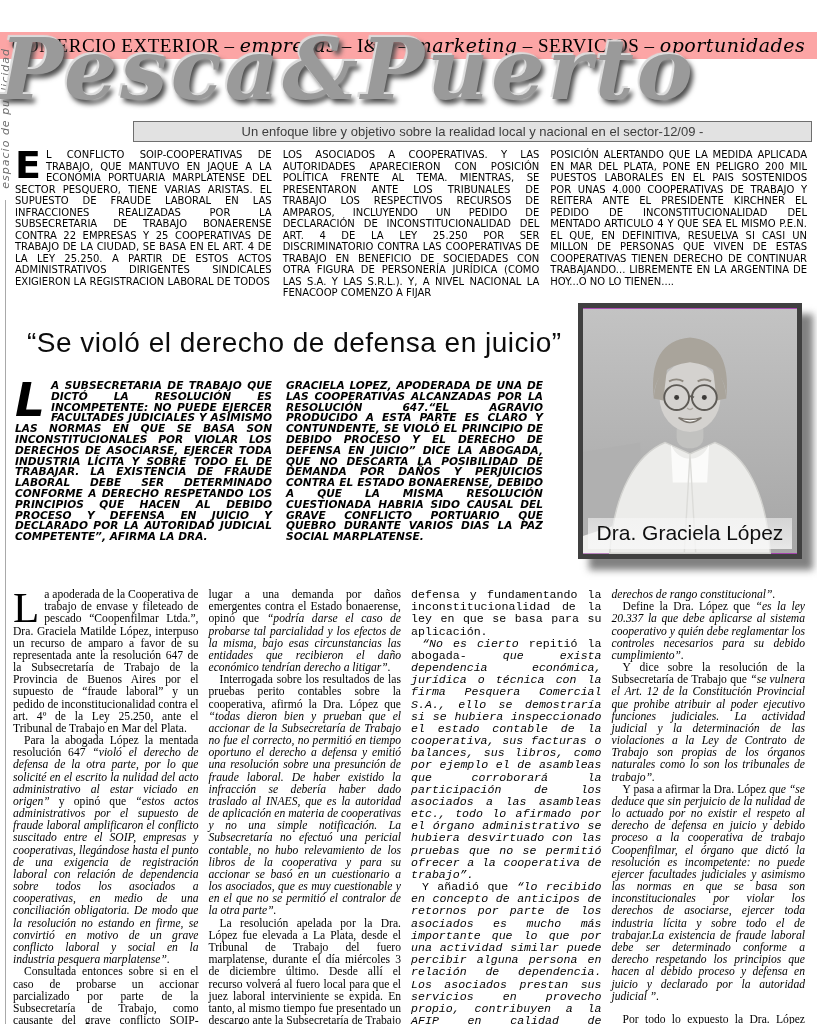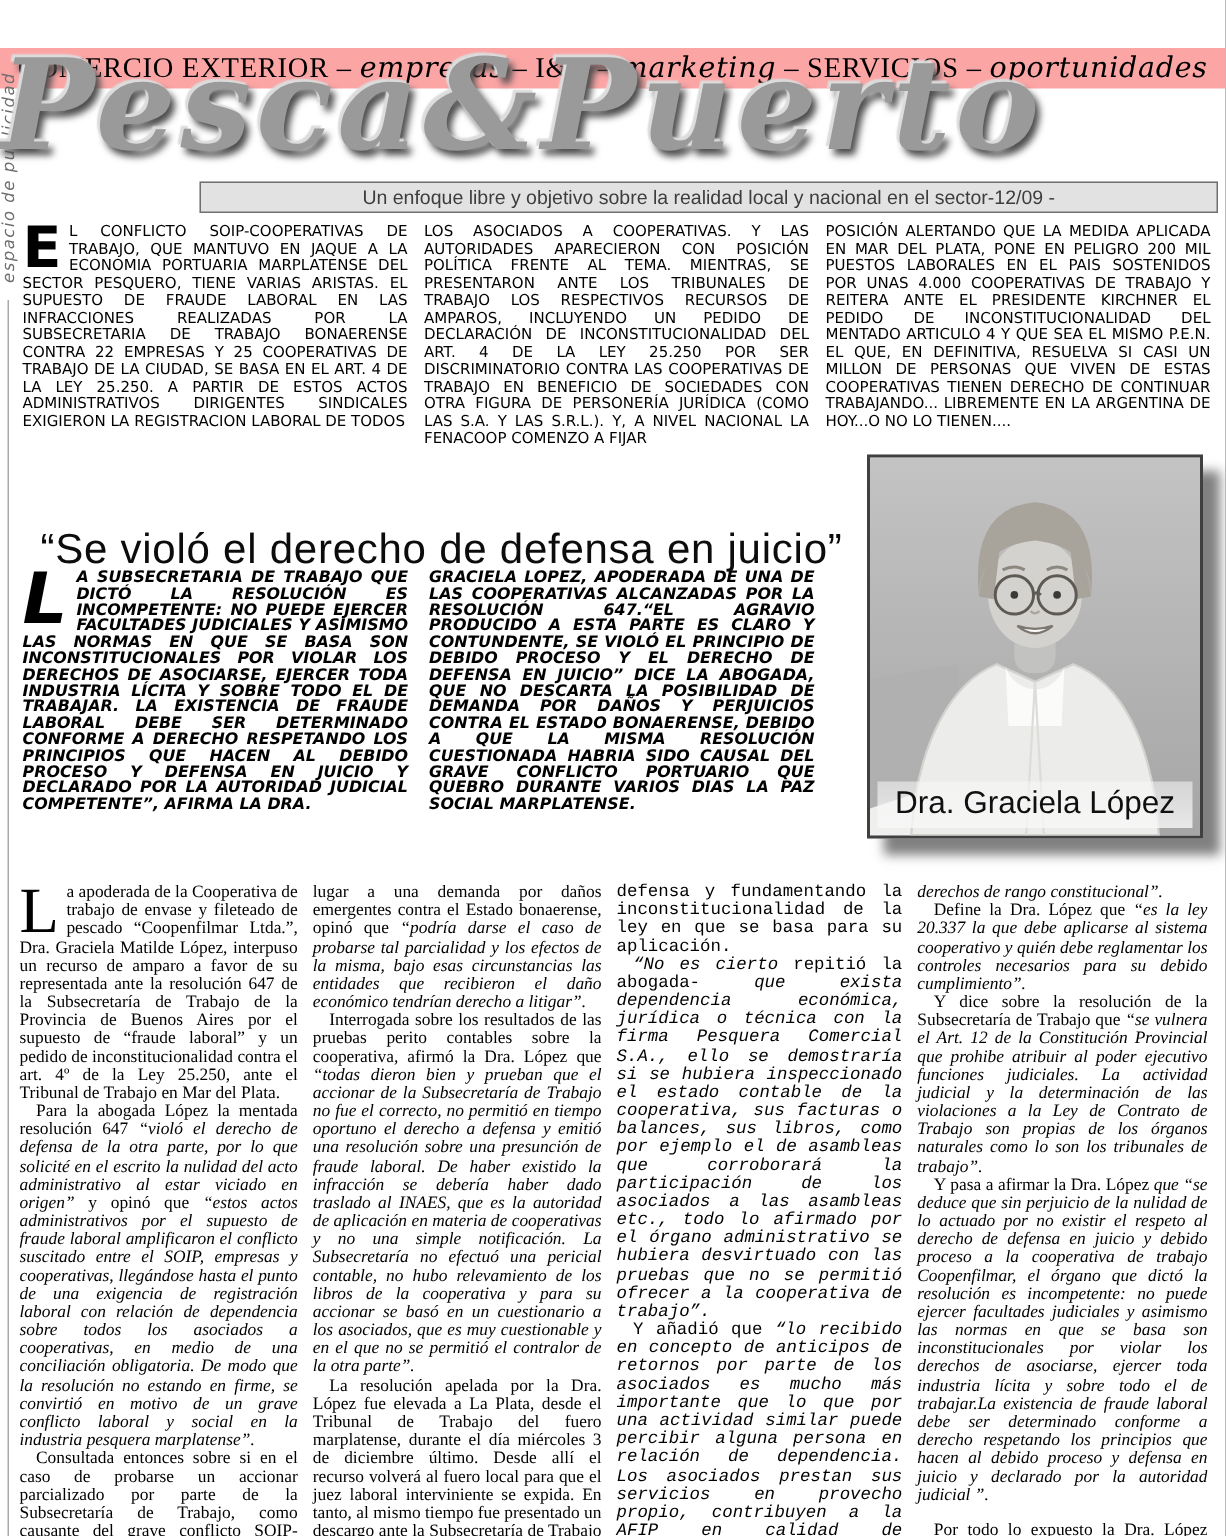--- a/index.html
+++ b/index.html
@@ -37,33 +37,33 @@
   .lead-col { width:257px; font-family:"DejaVu Sans", sans-serif; font-size:10px;
             line-height:1.15; text-align:justify; }
   .lead-col .dc { float:left; font-weight:bold; font-size:38px; line-height:.78;
             padding:2px 5px 0 0; }
   .dc:empty { display:none; }
 
   
   .headline { position:absolute; left:5px; top:304px; z-index:5; white-space:nowrap;
             font-family:"Liberation Sans", sans-serif; font-weight:bold; font-size:37px;
             letter-spacing:-1px; color:#8b8b8b; -webkit-text-stroke:1.2px #8b8b8b; }
-  .subhead  { position:absolute; left:27px; top:350px; z-index:5; white-space:nowrap;
+  .subhead  { position:absolute; left:27px; top:327px; z-index:5; white-space:nowrap;
             font-family:"Liberation Sans", sans-serif; font-size:28px; color:#0c0c0c;
             letter-spacing:.5px; }
 
   
   .intro-row { position:absolute; left:15px; top:380px; width:528px; display:flex; gap:14px; }
   .intro-col { width:257px; font-family:"DejaVu Sans", sans-serif; font-weight:bold;
             font-style:italic; font-size:10.6px; line-height:1.02; text-align:justify; }
   .intro-col .dc { float:left; font-size:47px; line-height:.72; padding:3px 6px 0 0; }
 
   
   .photo { position:absolute; left:578px; top:303px; width:224px; height:256px; z-index:2;
-            background:#e5e5e5; border:2px solid #404040; box-sizing:border-box;
+            background:#a21caf; border:5px solid #404040; box-sizing:border-box;
             box-shadow:11px 11px 7px rgba(45,45,45,.6); }
   .photo svg { display:block; width:100%; height:100%; }
   .photo .caption { position:absolute; left:5px; right:5px; bottom:5px; z-index:3;
             background:linear-gradient(rgba(248,248,248,.55), rgba(248,248,248,.8));
             font-family:"Liberation Sans", sans-serif; font-size:21px; color:#101010;
             text-align:center; padding:3px 0 4px; }
 
   
   .body-row { position:absolute; left:13px; top:589px; width:792px; height:435px;
             overflow:hidden; display:flex; gap:10px; }

